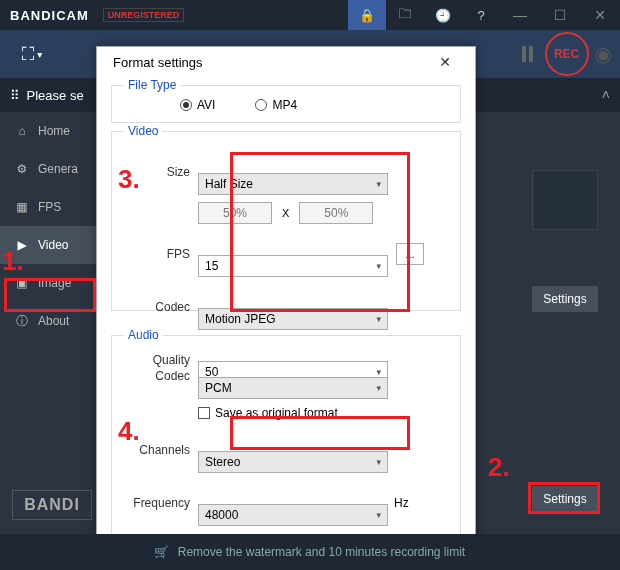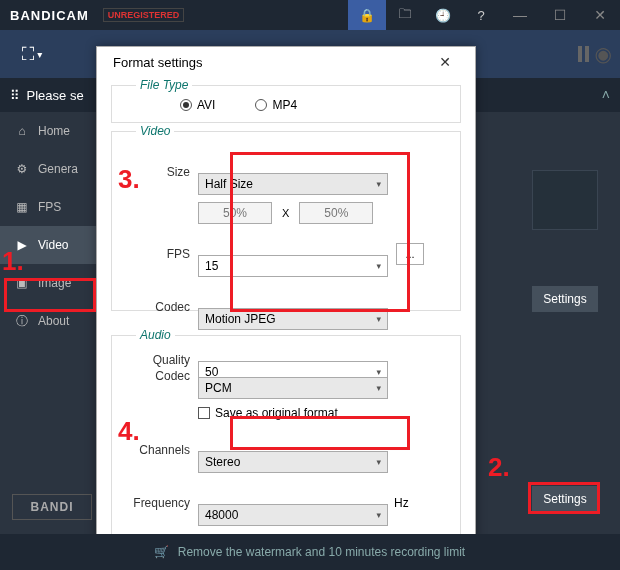--- a/index.html
+++ b/index.html
@@ -30,38 +30,38 @@
   .section-hdr .dots { margin-right: 8px; letter-spacing: -1px; }
   .section-hdr .flex { flex: 1; }
   .section-hdr .chev-up { color: #8aa; font-size: 14px; }
 
   
   .sidebar { position: absolute; left: 0; top: 112px; width: 98px; bottom: 36px; background: #2b3440; }
   .side-item { height: 38px; display: flex; align-items: center; color: #bbb; padding-left: 14px; font-size: 12px; gap: 8px; }
   .side-item.sel { background: #45505c; color: #fff; }
   .side-icon { width: 16px; display: inline-block; text-align: center; }
 
-  .bandicam-logo { position: absolute; left: 12px; bottom: 50px; width:80px; border: 1px solid #555; color: #aaa; font-size: 12px; text-align: center; padding: 5px 0; letter-spacing: 1px; font-weight: bold; }
+  .bandicam-logo { position: absolute; left: 12px; bottom: 50px; width:80px; border: 1px solid #555; color: #aaa; font-size: 16px; text-align: center; padding: 5px 0; letter-spacing: 1px; font-weight: bold; }
 
   
   .right-settings { position: absolute; right: 22px; top: 286px; width: 66px; height: 26px; background: #45505c; color: #fff; font-size: 12px; display: flex; align-items: center; justify-content: center; }
   .right-settings2 { position: absolute; right: 22px; top: 486px; width: 66px; height: 26px; background: #45505c; color: #fff; font-size: 12px; display: flex; align-items: center; justify-content: center; }
   .right-panel-rect { position: absolute; right: 22px; top: 170px; width: 66px; height: 60px; border: 1px solid #3a4552; background: #25303a; }
 
   
   .footer { position: absolute; bottom: 0; left: 0; right: 0; height: 36px; background: #1e2733; color: #8aa; font-size: 12px; display: flex; align-items: center; justify-content: center; gap: 8px; }
 
   
   .dialog { position: absolute; left: 96px; top: 46px; width: 380px; height: 498px; background: #fff; border: 1px solid #aaa; box-shadow: 0 0 10px rgba(0,0,0,0.4); }
   .dlg-title { height: 30px; display: flex; align-items: center; padding: 0 16px; font-size: 13px; }
   .dlg-title .flex { flex: 1; }
   .dlg-close { font-size: 14px; color: #333; padding: 4px 8px; }
 
   .groupbox { border: 1px solid #ddd; margin: 8px 14px 4px; padding: 10px 8px 8px; position: relative; font-size: 12px; }
-  .groupbox .legend { position: absolute; top: -8px; left: 24px; background: #fff; padding: 0 4px; color: #0f766e; font-style: italic; }
+  .groupbox .legend { position: absolute; top: -8px; left: 12px; background: #fff; padding: 0 4px; color: #1d4ed8; }
 
   .radios { display: flex; gap: 40px; padding: 2px 0 2px 60px; }
   .radio { display: flex; align-items: center; gap: 5px; font-size: 12px; }
   .radio .dot { width: 12px; height: 12px; border: 1px solid #555; border-radius: 50%; display: inline-flex; align-items: center; justify-content: center; }
   .radio.sel .dot::after { content: ""; width: 6px; height: 6px; background: #333; border-radius: 50%; }
 
   .row { display: flex; align-items: center; margin: 7px 0; font-size: 12px; }
   .row label { width: 78px; text-align: right; padding-right: 8px; color: #333; }
   .select, .input { height: 22px; border: 1px solid #aaa; background: #fff; font-size: 12px; padding: 0 6px; display: flex; align-items: center; }
   .select { background: #e8e8e8; position: relative; }
@@ -103,20 +103,21 @@
   <div class="win-icon">✕</div>
 </div>
 
 <div class="modebar">
   <div class="mode-btn">⛶<span class="chev">▾</span></div>
   <div class="mode-spacer"></div>
   <div class="pause-icon">
       <span></span>
       <span></span>
     </div>
+  <div class="rec-circle">REC</div>
   <div class="cam-shutter">◉</div>
 </div>
 
 <div class="section-hdr">
   <span class="dots">⠿</span>
   <span>Please se</span>
   <span class="flex"></span>
   <span class="chev-up">˄</span>
 </div>
 

